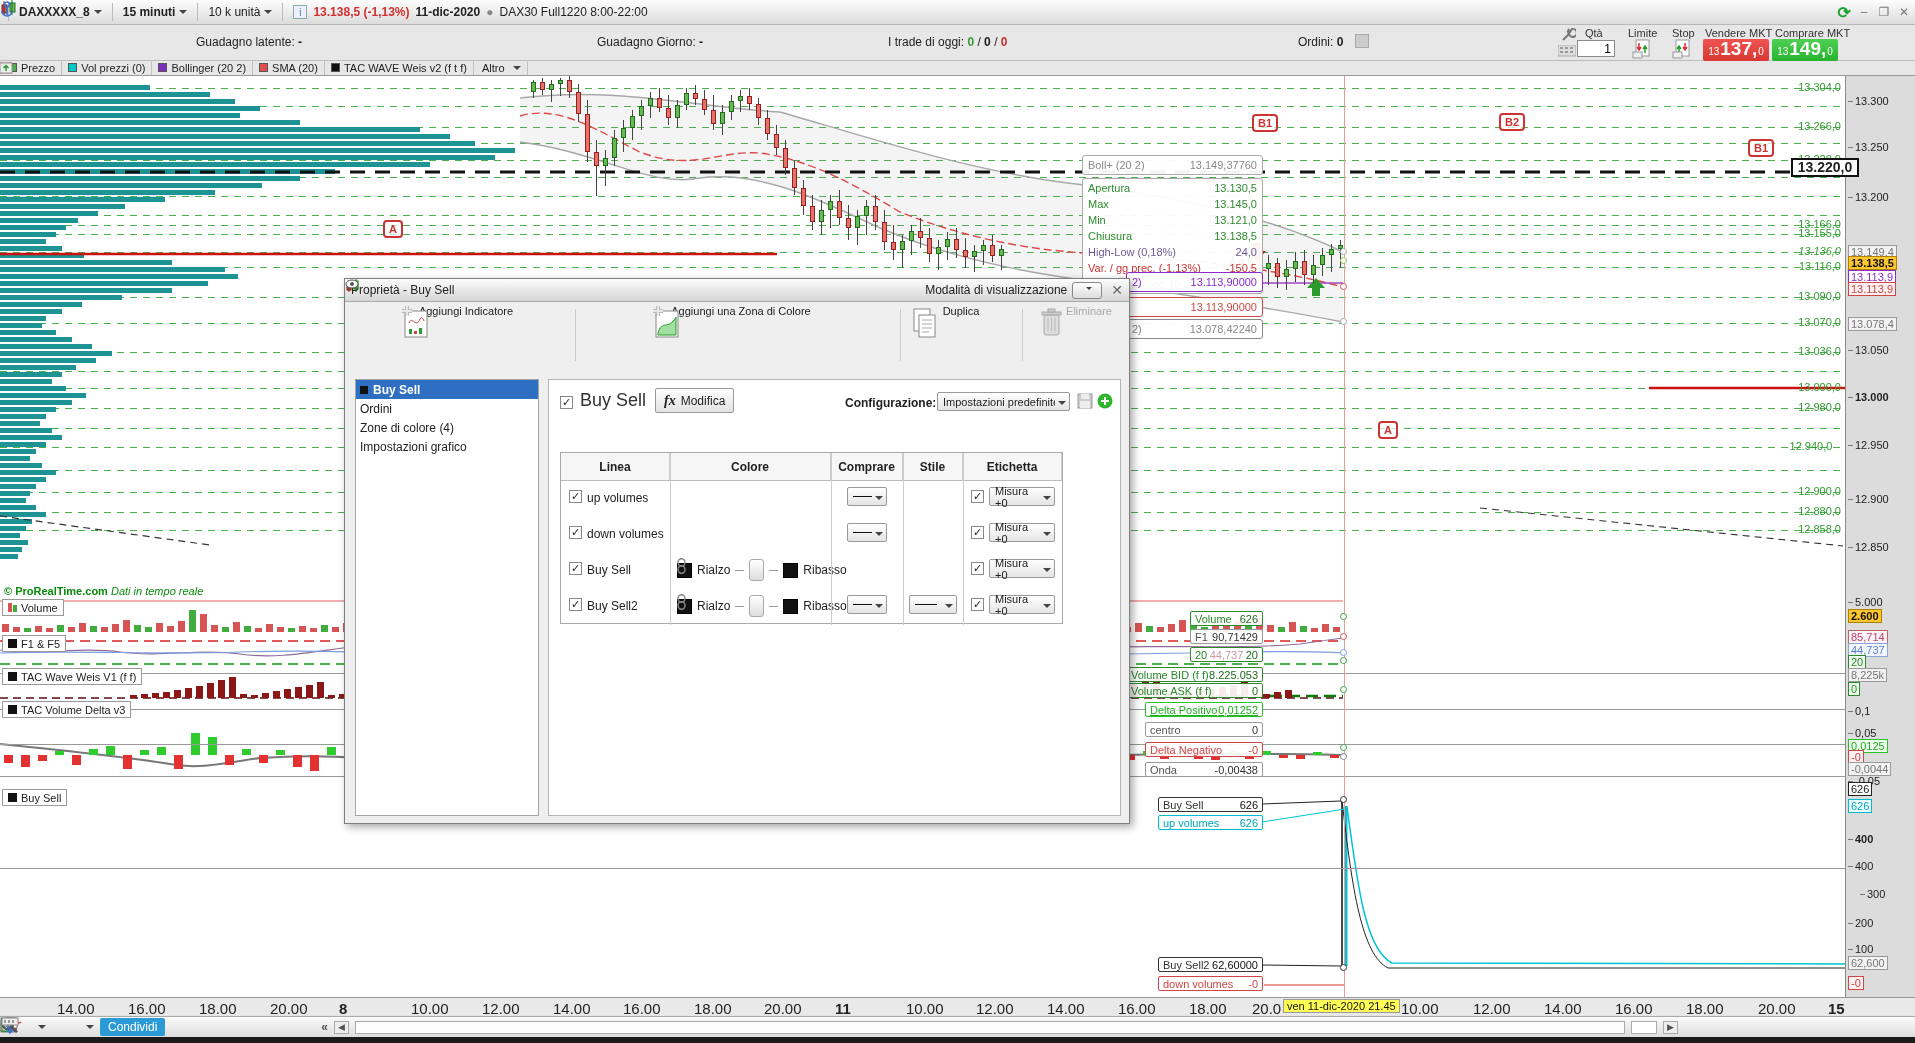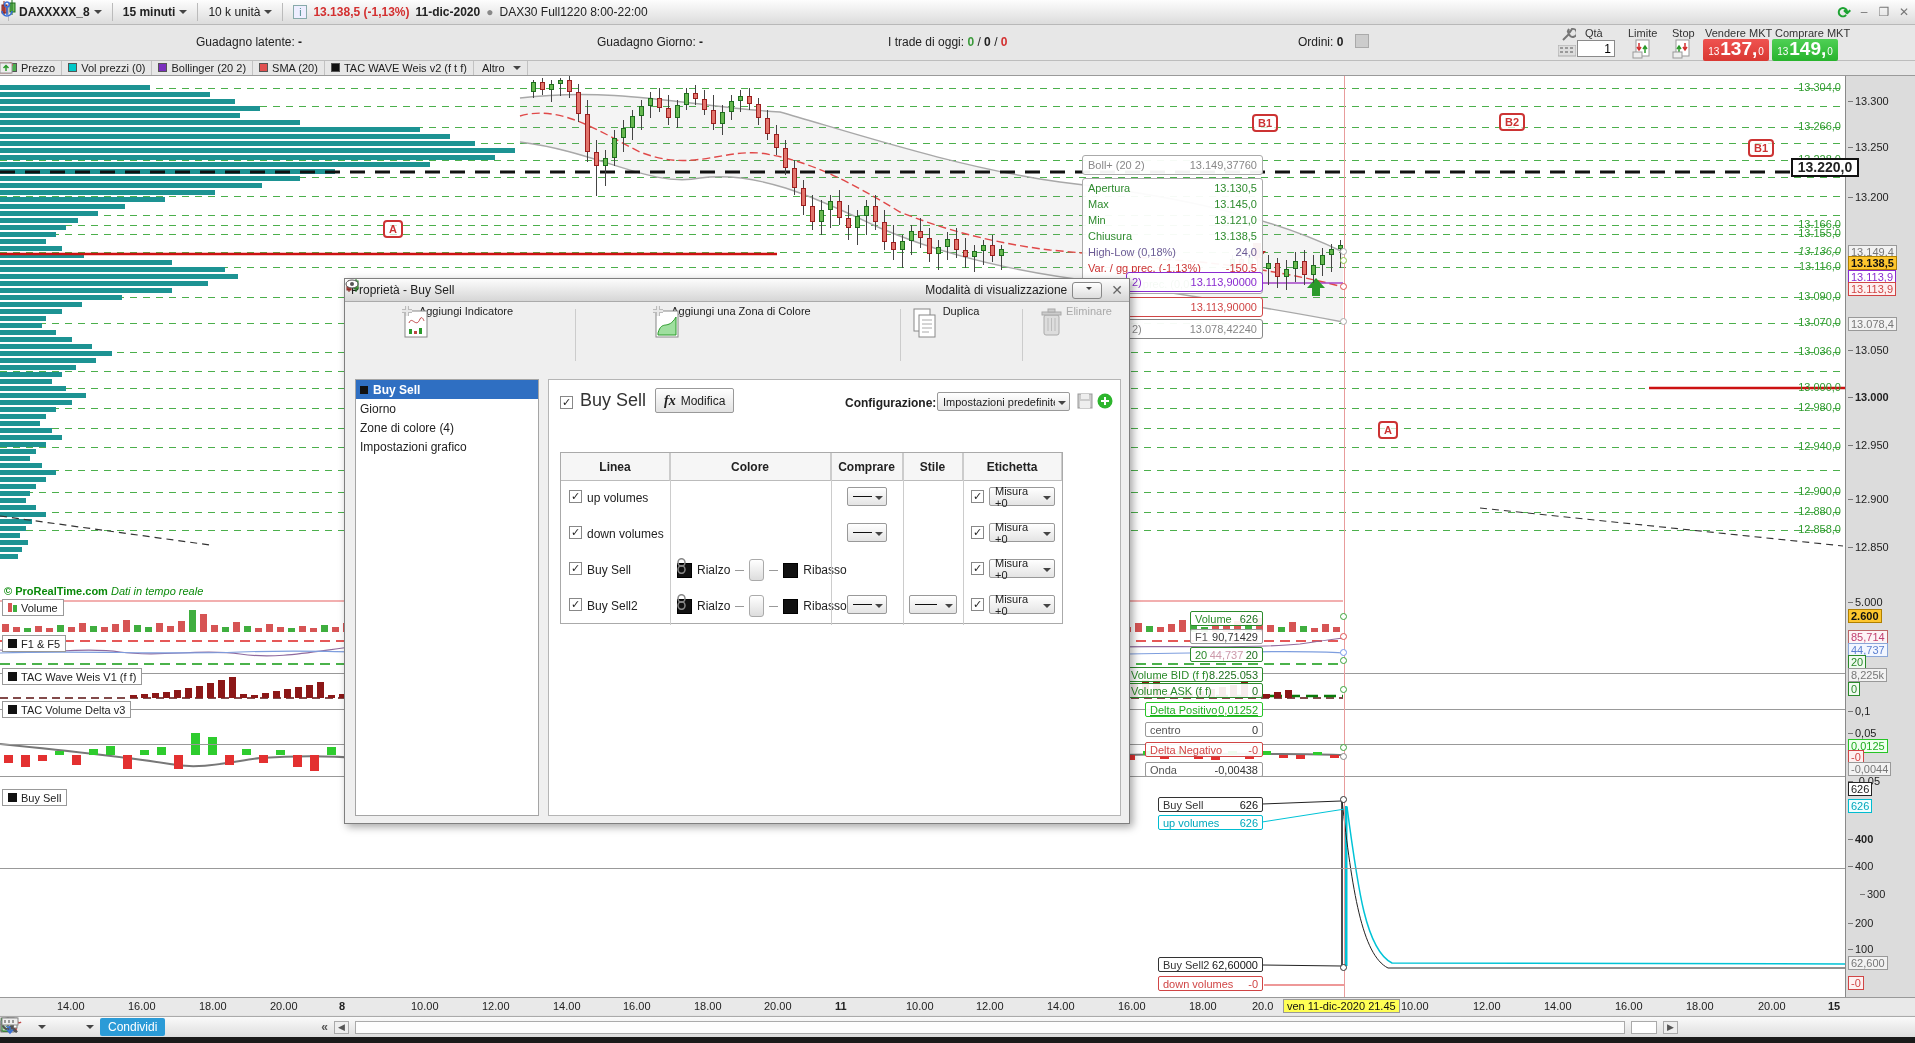--- a/index.html
+++ b/index.html
@@ -50,21 +50,21 @@
 .panelabel{position:absolute;border:1px solid #999;background:#fff;font-size:11px;color:#222;height:17px;display:flex;align-items:center;gap:4px;padding:0 5px}
 .panelabel .sq{width:9px;height:9px;background:#111}
 .badge{position:absolute;border:2px solid #cc3333;color:#cc3333;border-radius:4px;font-size:11px;font-weight:bold;padding:0 4px;line-height:14px;background:rgba(255,255,255,.7)}
 .circ{position:absolute;width:7px;height:7px;border-radius:50%;background:#fff;border:1.5px solid}
 
 #ovp{left:1082px;top:155px;width:181px}
 .ovbox{border:1px solid #aaa;border-radius:3px;background:rgba(255,255,255,.95);font-size:11px;padding:1px 5px}
 .ovrow{display:flex;justify-content:space-between;line-height:16px}
 
 #taxis{left:0;top:997px;width:1915px;height:18px;background:#e9e9e9;border-top:1px solid #999}
-.tlab{position:absolute;top:2px;font-size:11px;color:#222}
+.tlab{position:absolute;top:2px;font-size:15px;color:#222}
 #stamp{position:absolute;top:1px;background:#ffff55;border:1px solid #999;font-size:11px;padding:0 3px;color:#111}
 #btoolbar{left:0;top:1016px;width:1915px;height:21px;background:linear-gradient(#fafafa,#dedede);border-top:1px solid #aaa;display:flex;align-items:center;gap:6px;padding:0 4px}
 #darkstrip{left:0;top:1037px;width:1915px;height:6px;background:#1a1a1a}
 .ibtn{width:24px;height:17px;display:flex;align-items:center;justify-content:center}
 #sharebtn{background:#2b9bd7;color:#fff;height:18px;border-radius:2px;display:flex;align-items:center;gap:5px;padding:0 8px;font-size:12px}
 #scrollgroove{height:13px;background:#fdfdfd;border:1px solid #aaa}
 
 .hdr11{font-size:11px;color:#333}
 .bigbtn{position:absolute;height:22px;border-radius:2px;color:#fff;display:flex;align-items:baseline;justify-content:center;gap:1px}
 .bigbtn .pre{font-size:10px}.bigbtn .big{font-size:19px;font-weight:bold;line-height:20px}.bigbtn .sup{font-size:10px;vertical-align:top}
@@ -939,21 +939,21 @@
         <div class="plabel" style="left: 1781px; top: 77px;">13.228,0</div>
         <div class="plabel" style="left: 1781px; top: 142px;">13.166,0</div>
         <div class="plabel" style="left: 1781px; top: 151px;">13.155,0</div>
         <div class="plabel" style="left: 1781px; top: 169px; font-style: italic;">13.136,0</div>
         <div class="plabel" style="left: 1781px; top: 184px;">13.116,0</div>
         <div class="plabel" style="left: 1781px; top: 214px;">13.090,0</div>
         <div class="plabel" style="left: 1781px; top: 240px;">13.070,0</div>
         <div class="plabel" style="left: 1781px; top: 269px;">13.036,0</div>
         <div class="plabel" style="left: 1781px; top: 305px;">13.000,0</div>
         <div class="plabel" style="left: 1781px; top: 325px;">12.980,0</div>
-        <div class="plabel" style="left: 1781px; top: 364px;">12.940,0</div>
+        <div class="plabel" style="left: 1781px; top: 364px; text-align: center;">12.940,0</div>
         <div class="plabel" style="left: 1781px; top: 409px;">12.900,0</div>
         <div class="plabel" style="left: 1781px; top: 429px;">12.880,0</div>
         <div class="plabel" style="left: 1781px; top: 447px;">12.858,0</div>
       </div>
   <div id="badgelayer">
         <div class="badge" style="left: 1252px; top: 38px;">B1</div>
         <div class="badge" style="left: 1499px; top: 37px;">B2</div>
         <div class="badge" style="left: 1748px; top: 63px;">B1</div>
         <div class="badge" style="left: 383px; top: 144px;">A</div>
         <div class="badge" style="left: 1378px; top: 345px;">A</div>
@@ -1339,21 +1339,21 @@
       </div>
   <div class="dsep" style="left:230px"></div>
       <div class="dsep" style="left:555px"></div>
       <div class="dsep" style="left:677px"></div>
   <div id="dlist">
         <div class="litem sel">
           <span class="sq"></span>
           <span>Buy Sell</span>
         </div>
         <div class="litem">
-          <span>Giorno</span>
+          <span>Ordini</span>
         </div>
         <div class="litem">
           <span>Zone di colore (4)</span>
         </div>
         <div class="litem">
           <span>Impostazioni grafico</span>
         </div>
       </div>
   <div id="dmain">
    <span class="cb" style="position:absolute;left:11px;top:16px">✓</span>

